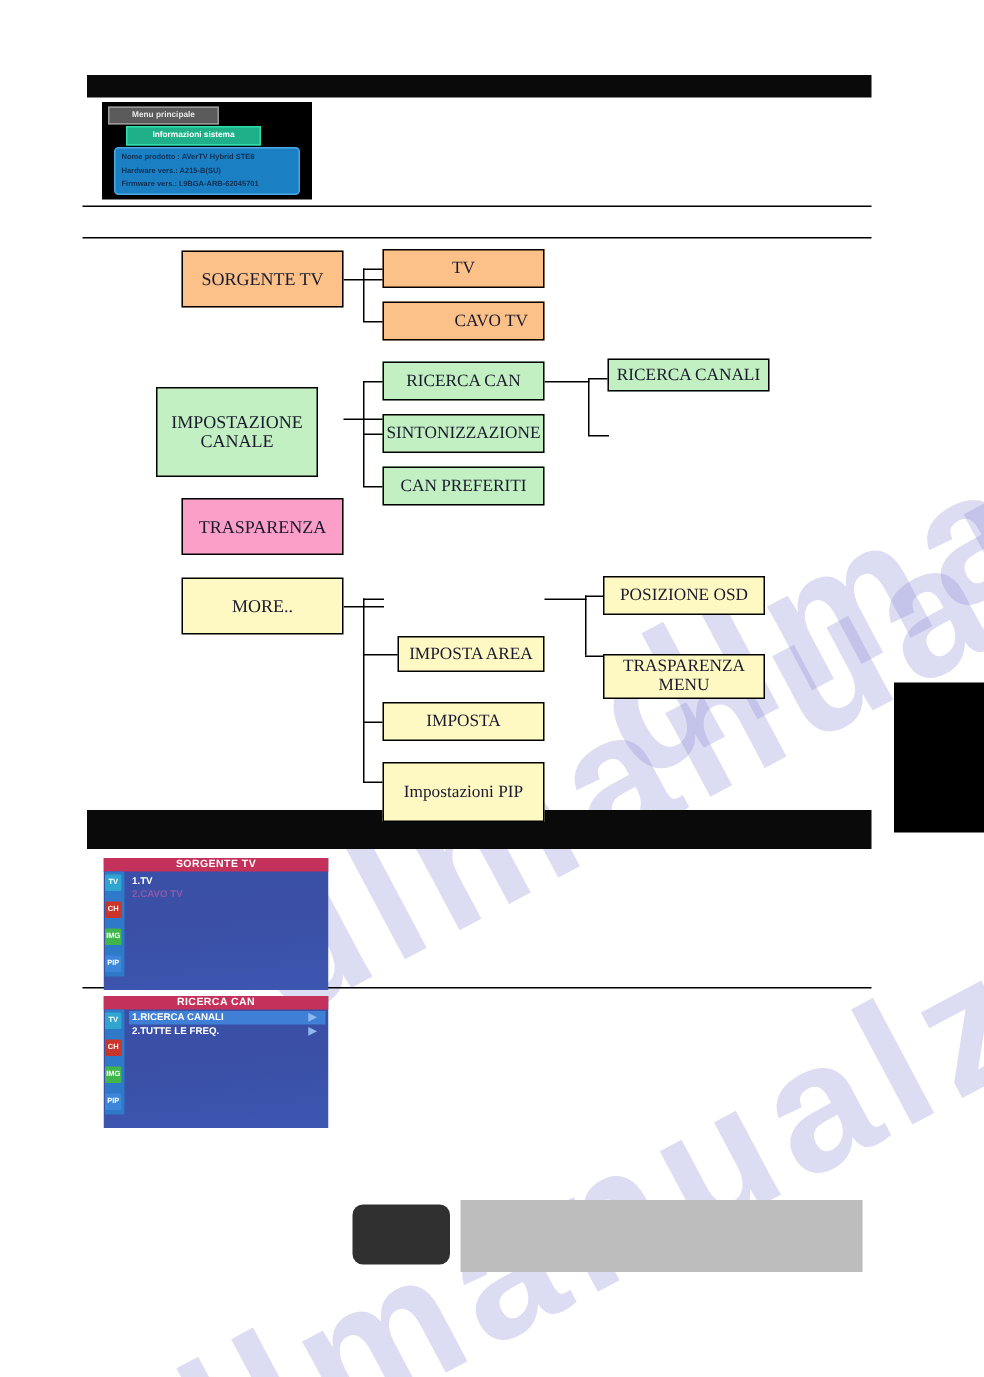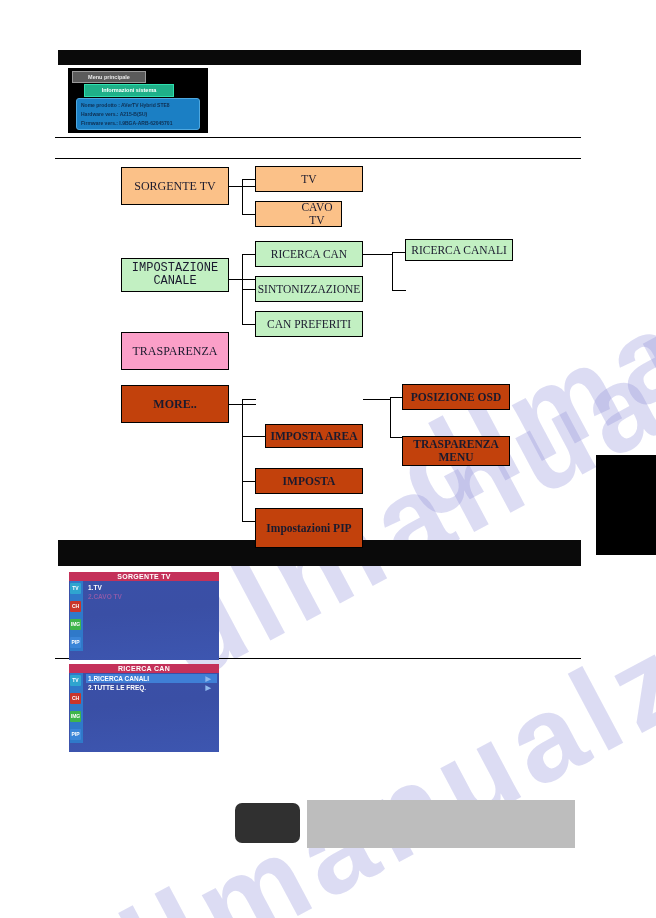--- a/index.html
+++ b/index.html
@@ -114,21 +114,21 @@
     font-family: "Liberation Serif", serif;
     font-size: 11.5px;
     color: #1a1a2e;
     line-height: 13px;
     z-index: 6;
   }
   .node.lvl1 { font-size: 12px; }
   .c-orange { background: #fbc188; }
   .c-green  { background: #c2f0c2; }
   .c-pink   { background: #fb9fc8; }
-  .c-blue   { background: #c2410c; font-weight: bold; }
+  .c-blue   { background: #fef9c3; }
   .conn { position: absolute; background: #000000; z-index: 5; }
   .conn.h { height: 1px; }
   .conn.v { width: 1px; }
 
   
   .osd {
     position: absolute;
     width: 150px; height: 88px;
     z-index: 4;
     overflow: hidden;
@@ -247,27 +247,27 @@
     <div>Nome prodotto : AVerTV Hybrid STE8</div>
     <div>Hardware vers.: A215-B(SU)</div>
     <div>Firmware vers.: I.9BGA-ARB-62045701</div>
   </div>
 </div>
 
 <div id="flow">
 
   <div class="node lvl1 c-orange" style="left:121px; top:167px; width:108px; height:38px;">SORGENTE TV</div>
   <div class="node c-orange" style="left:255px; top:166px; width:108px; height:26px;">TV</div>
-  <div class="node c-orange" style="left:255px; top:201px; width:87px; height:26px;padding-left:37px;">CAVO TV</div>
+  <div class="node c-orange" style="left:255px; top:201px; width:108px; height:26px;padding-left:37px;">CAVO TV</div>
   <div class="conn h" style="left:229px; top:186px; width:27px;"></div>
   <div class="conn v" style="left:242px; top:179px; height:35px;"></div>
   <div class="conn h" style="left:242px; top:179px; width:14px;"></div>
   <div class="conn h" style="left:242px; top:214px; width:14px;"></div>
 
-  <div class="node lvl1 c-green" style="left:121px; top:258px; width:108px; height:34px;font-family:Liberation Mono, monospace;">IMPOSTAZIONE CANALE</div>
+  <div class="node lvl1 c-green" style="left:104px; top:258px; width:108px; height:60px;">IMPOSTAZIONE CANALE</div>
   <div class="node c-green" style="left:255px; top:241px; width:108px; height:26px;">RICERCA CAN</div>
   <div class="node c-green" style="left:255px; top:276px; width:108px; height:26px;">SINTONIZZAZIONE</div>
   <div class="node c-green" style="left:255px; top:311px; width:108px; height:26px;">CAN PREFERITI</div>
   <div class="conn h" style="left:229px; top:279px; width:27px;"></div>
   <div class="conn v" style="left:242px; top:254px; height:70px;"></div>
   <div class="conn h" style="left:242px; top:254px; width:14px;"></div>
   <div class="conn h" style="left:242px; top:289px; width:14px;"></div>
   <div class="conn h" style="left:242px; top:324px; width:14px;"></div>
 
   <div class="node c-green" style="left:405px; top:239px; width:108px; height:22px;">RICERCA CANALI</div>

